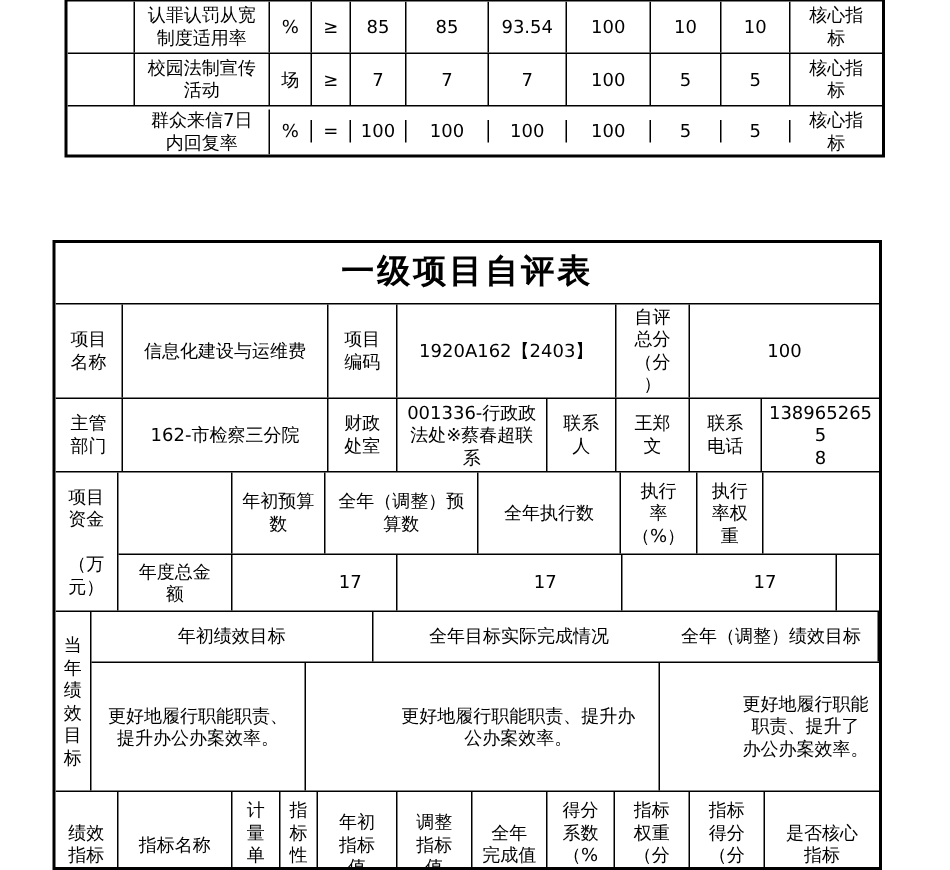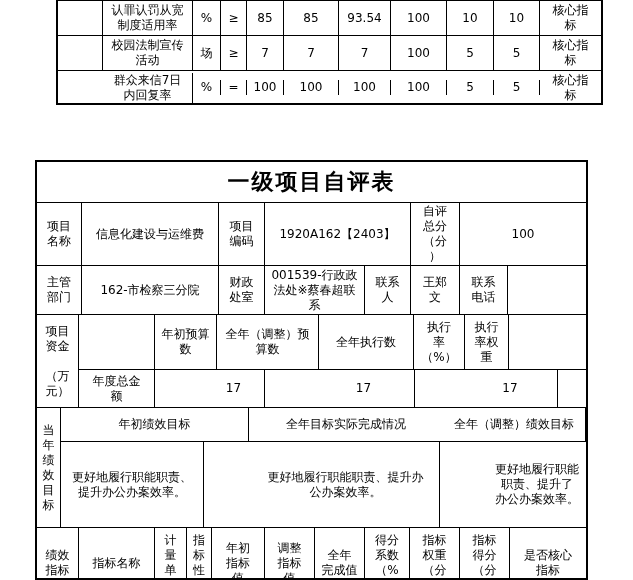--- a/index.html
+++ b/index.html
@@ -2,21 +2,21 @@
 <html><head>
 <meta charset="utf-8">
 <style>
   html,body{margin:0;padding:0;}
   body{
     width:633px;height:580px;background:#ffffff;overflow:hidden;position:relative;
     font-family:"DejaVu Sans","Liberation Sans",sans-serif;
     color:#000;font-size:12px;line-height:15px;
   }
   .tbl{position:absolute;box-sizing:border-box;border:2px solid #000;background:#fff;overflow:hidden;}
-  #top-table{left:56px;top:0;width:547px;height:105px;border-top-width:1px;}
+  #top-table{left:43px;top:0;width:547px;height:105px;border-top-width:1px;}
   #main-table{left:35px;top:160px;width:553px;height:420px;}
   .r{display:flex;flex-direction:row;align-items:stretch;border-bottom:1px solid #000;}
   .r:last-child{border-bottom:none;}
   .c{
     box-sizing:border-box;border-right:1px solid #000;flex:0 0 auto;
     display:flex;align-items:center;justify-content:center;
     text-align:center;white-space:pre-line;overflow:hidden;padding:0 3px;
     word-break:break-all;
   }
   .c.last{flex:1 1 auto;border-right:none;}
@@ -99,29 +99,31 @@
 ）</div>
     <div class="c last">100</div>
   </div>
 
   <div class="r" style="height:48px">
     <div class="c" style="width:45px">主管
 部门</div>
     <div class="c" style="width:137px">162-市检察三分院</div>
     <div class="c" style="width:46px">财政
 处室</div>
-    <div class="c tight" style="width:100px">001539-行政政
+    <div class="c tight" style="width:100px">001336-行政政
 法处※蔡春超联
 系</div>
     <div class="c" style="width:46px">联系
 人</div>
     <div class="c" style="width:49px">王郑
 文</div>
     <div class="c" style="width:48px">联系
 电话</div>
+    <div class="c last tight">1389652655
+8</div>
   </div>
 
   <div class="r" style="height:92px">
     <div class="c" style="width:42px">项目
 资金
 
 （万
 元）</div>
     <div class="stack">
       <div class="r" style="height:54px">

